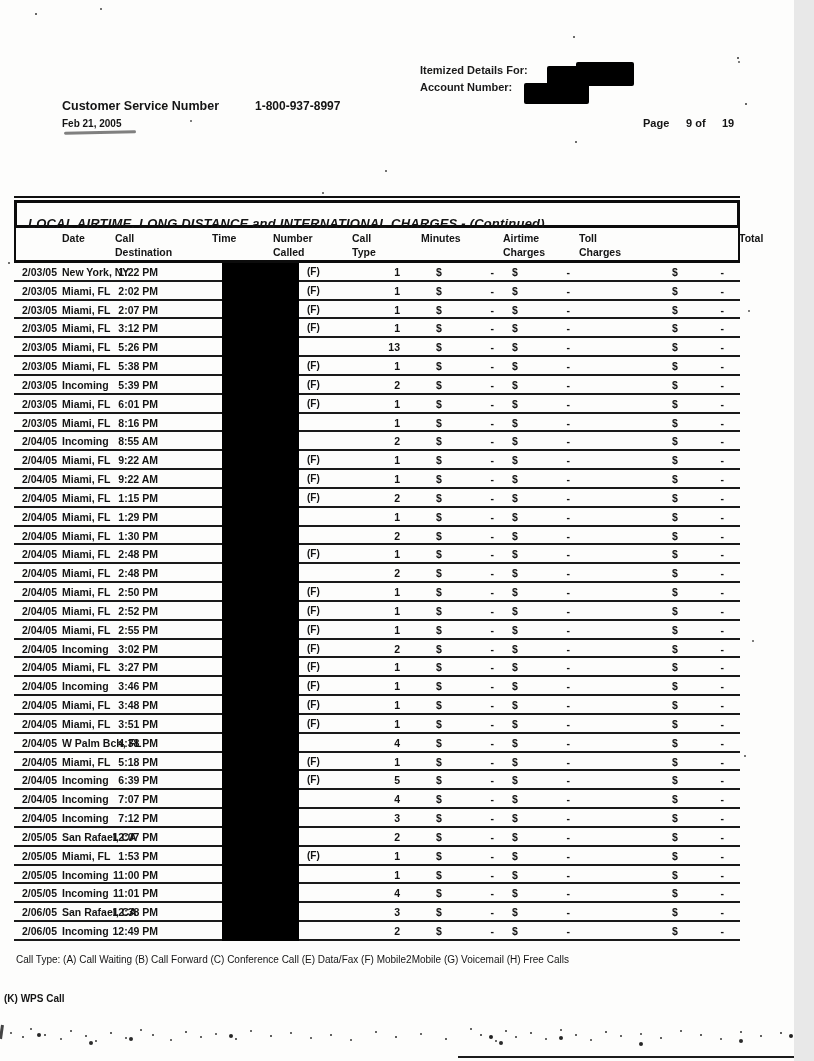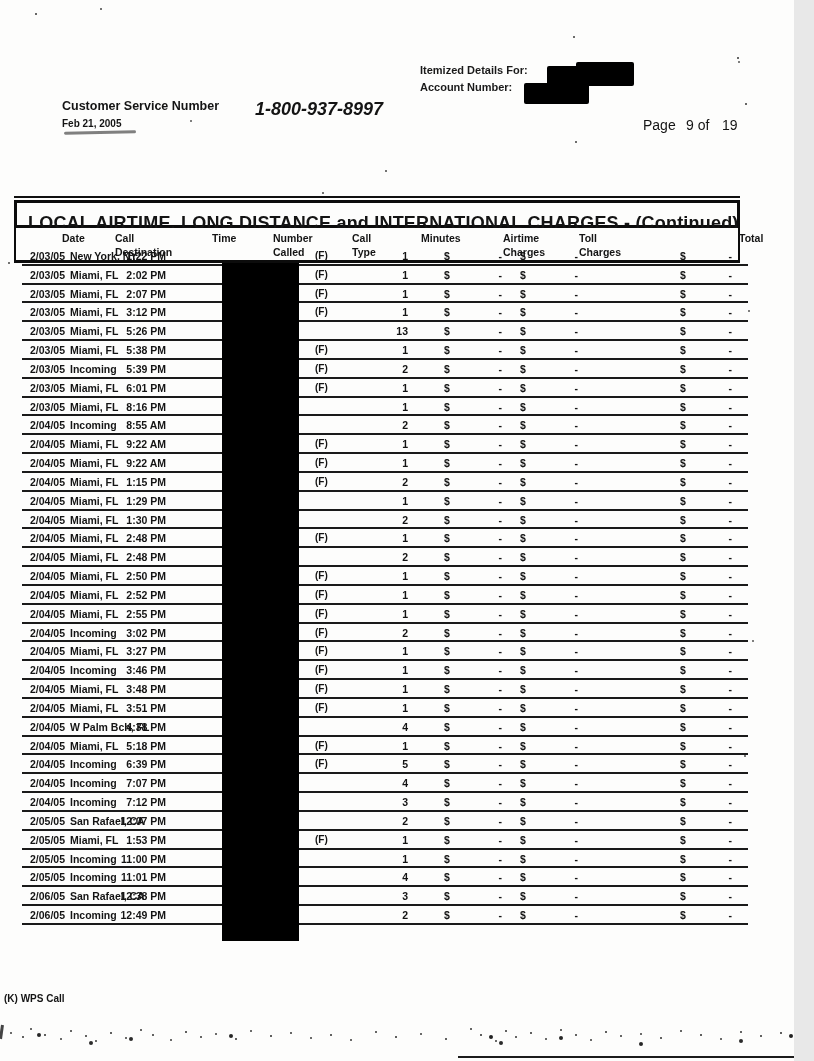--- a/index.html
+++ b/index.html
@@ -6,39 +6,39 @@
   .page{
     position:relative;width:794px;height:1061px;background:#fdfdfc;
     font-family:"Liberation Sans", sans-serif;color:#141414;overflow:hidden;
   }
   .abs{position:absolute;}
 
   
   .itemized-lbl{font-size:11px;font-weight:600;color:#1a1a1a;line-height:17px;}
   .redact{position:absolute;background:#000;border-radius:2px;}
   .cs-label{font-size:12.5px;font-weight:700;}
-  .cs-number{font-size:18px;font-weight:700;font-style:italic;}
+  .cs-number{font-size:12px;font-weight:700;}
   .feb-date{font-size:10px;font-weight:600;}
   .smudge{position:absolute;height:3px;background:#555;border-radius:2px;transform:rotate(-1.2deg);opacity:.75;}
-  .pageno{font-size:14px;font-weight:400;}
+  .pageno{font-size:11px;font-weight:700;}
 
   
   .top-rule{position:absolute;left:14px;top:196px;width:726px;height:2px;background:#101010;}
   .title-box{
     position:absolute;left:14px;top:200px;width:726px;height:28px;box-sizing:border-box;
     border:3px solid #0c0c0c;display:flex;align-items:center;padding-left:11px;background:#fdfdfc;
   }
-  .title-text{font-size:18px;font-weight:700;letter-spacing:.2px;white-space:nowrap;margin-top:18px;}
+  .title-text{font-size:13px;font-weight:700;font-style:italic;letter-spacing:.2px;white-space:nowrap;margin-top:18px;}
   .head-box{
     position:absolute;left:14px;top:228px;width:726px;height:35px;box-sizing:border-box;
     border-left:2px solid #0c0c0c;border-right:2px solid #0c0c0c;border-bottom:3px solid #0c0c0c;background:#fdfdfc;
   }
   .hcell{position:absolute;top:3px;display:flex;flex-direction:column;font-size:10.5px;font-weight:700;line-height:14px;white-space:nowrap;padding-left:43px;}
 
-  .tbody{position:absolute;left:14px;top:247px;width:726px;margin-left:8px;}
+  .tbody{position:absolute;left:14px;top:263px;width:726px;}
   .row{position:relative;height:18.83px;box-sizing:border-box;border-bottom:2px solid #1a1a1a;}
   .cell{position:absolute;top:1px;font-size:10.5px;font-weight:700;line-height:16px;white-space:nowrap;}
   .c-date{left:8px;}
   .c-dest{left:48px;border-radius:6px;}
   .c-time{left:86px;width:58px;text-align:right;}
   .c-type{left:293px;font-weight:600;font-size:10px;}
   .c-min{left:340px;width:46px;text-align:right;}
   .c-acur{left:422px;}
   .c-aval{left:452px;width:28px;text-align:right;}
   .c-tcur{left:498px;}
@@ -646,20 +646,21 @@
       <span class="cell c-aval">-</span>
       <span class="cell c-tcur">$</span>
       <span class="cell c-tval">-</span>
       <span class="cell c-gcur">$</span>
       <span class="cell c-gval">-</span>
     </div>
   </div>
 
   <div class="redact-col"></div>
 
+  <div class="abs legend" style="left:16px;top:954px;">Call Type: (A) Call Waiting (B) Call Forward (C) Conference Call (E) Data/Fax (F) Mobile2Mobile (G) Voicemail (H) Free Calls</div>
   <div class="abs wps" style="left:4px;top:993px;">(K) WPS Call</div>
 
   <div class="speckset noise-a abs"></div>
   <div class="speckset noise-b abs"></div>
   <div class="edge-streak"></div>
   <div class="bottom-line"></div>
 
 </div>
 
 </body></html>

